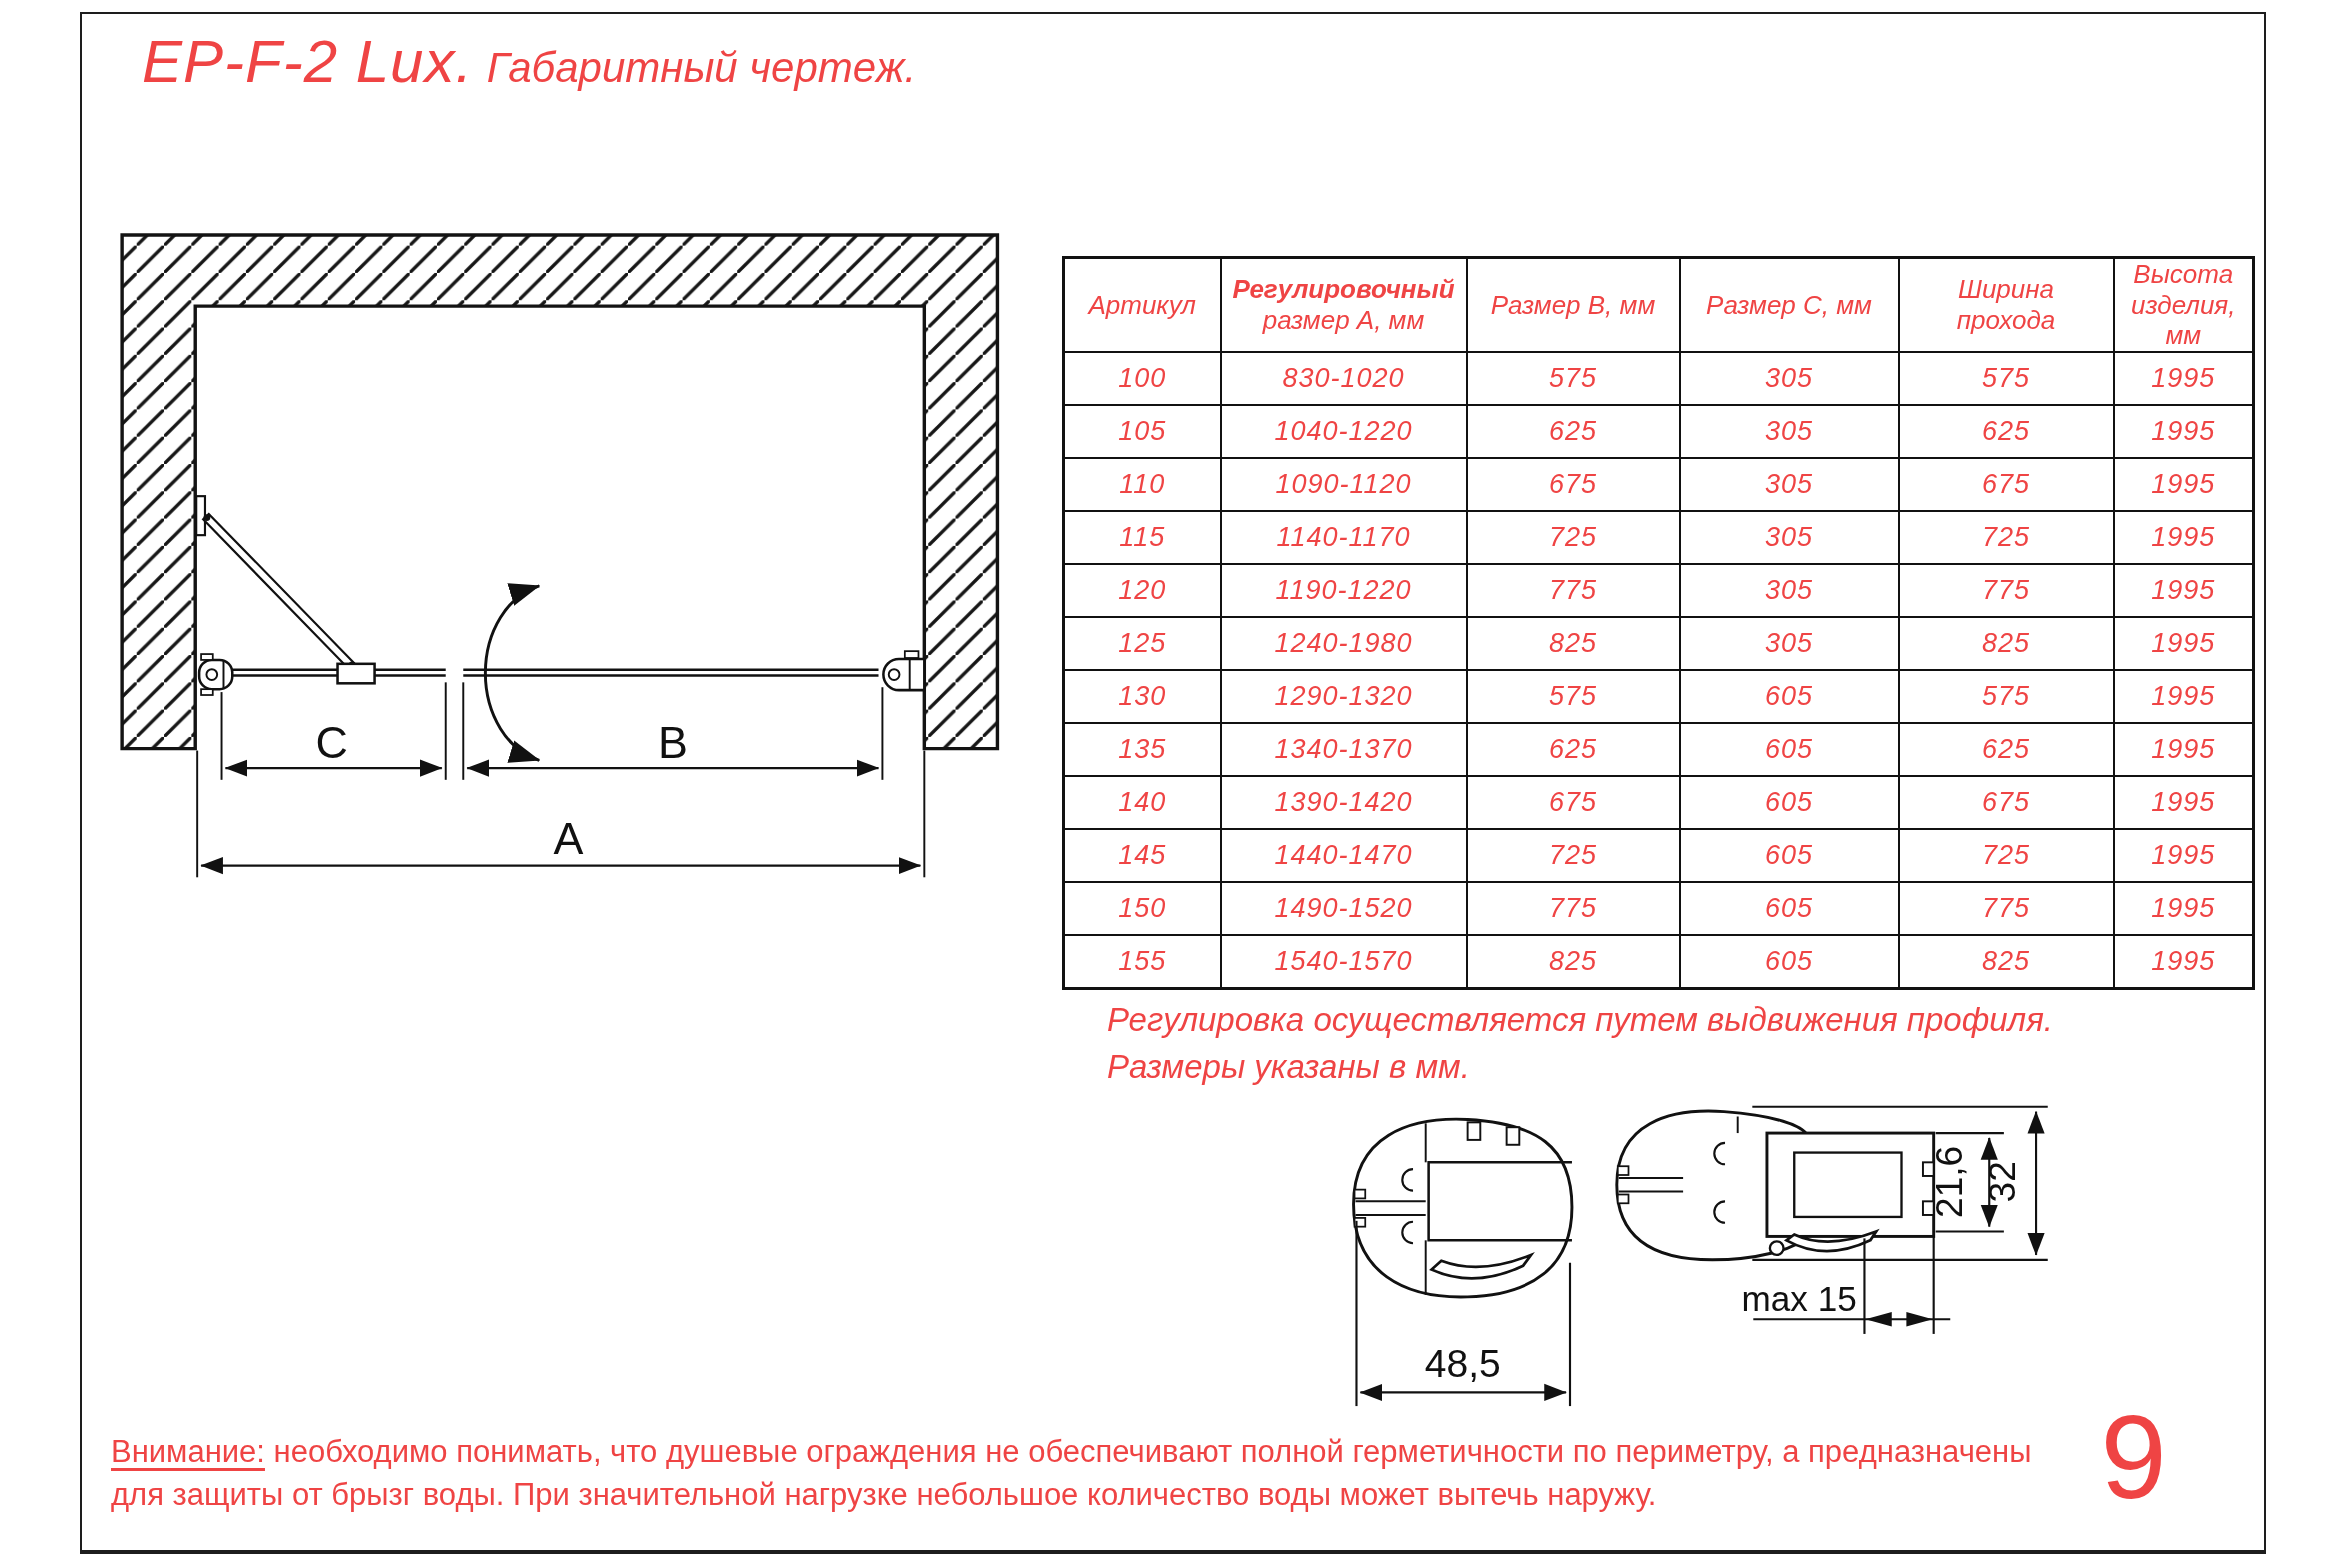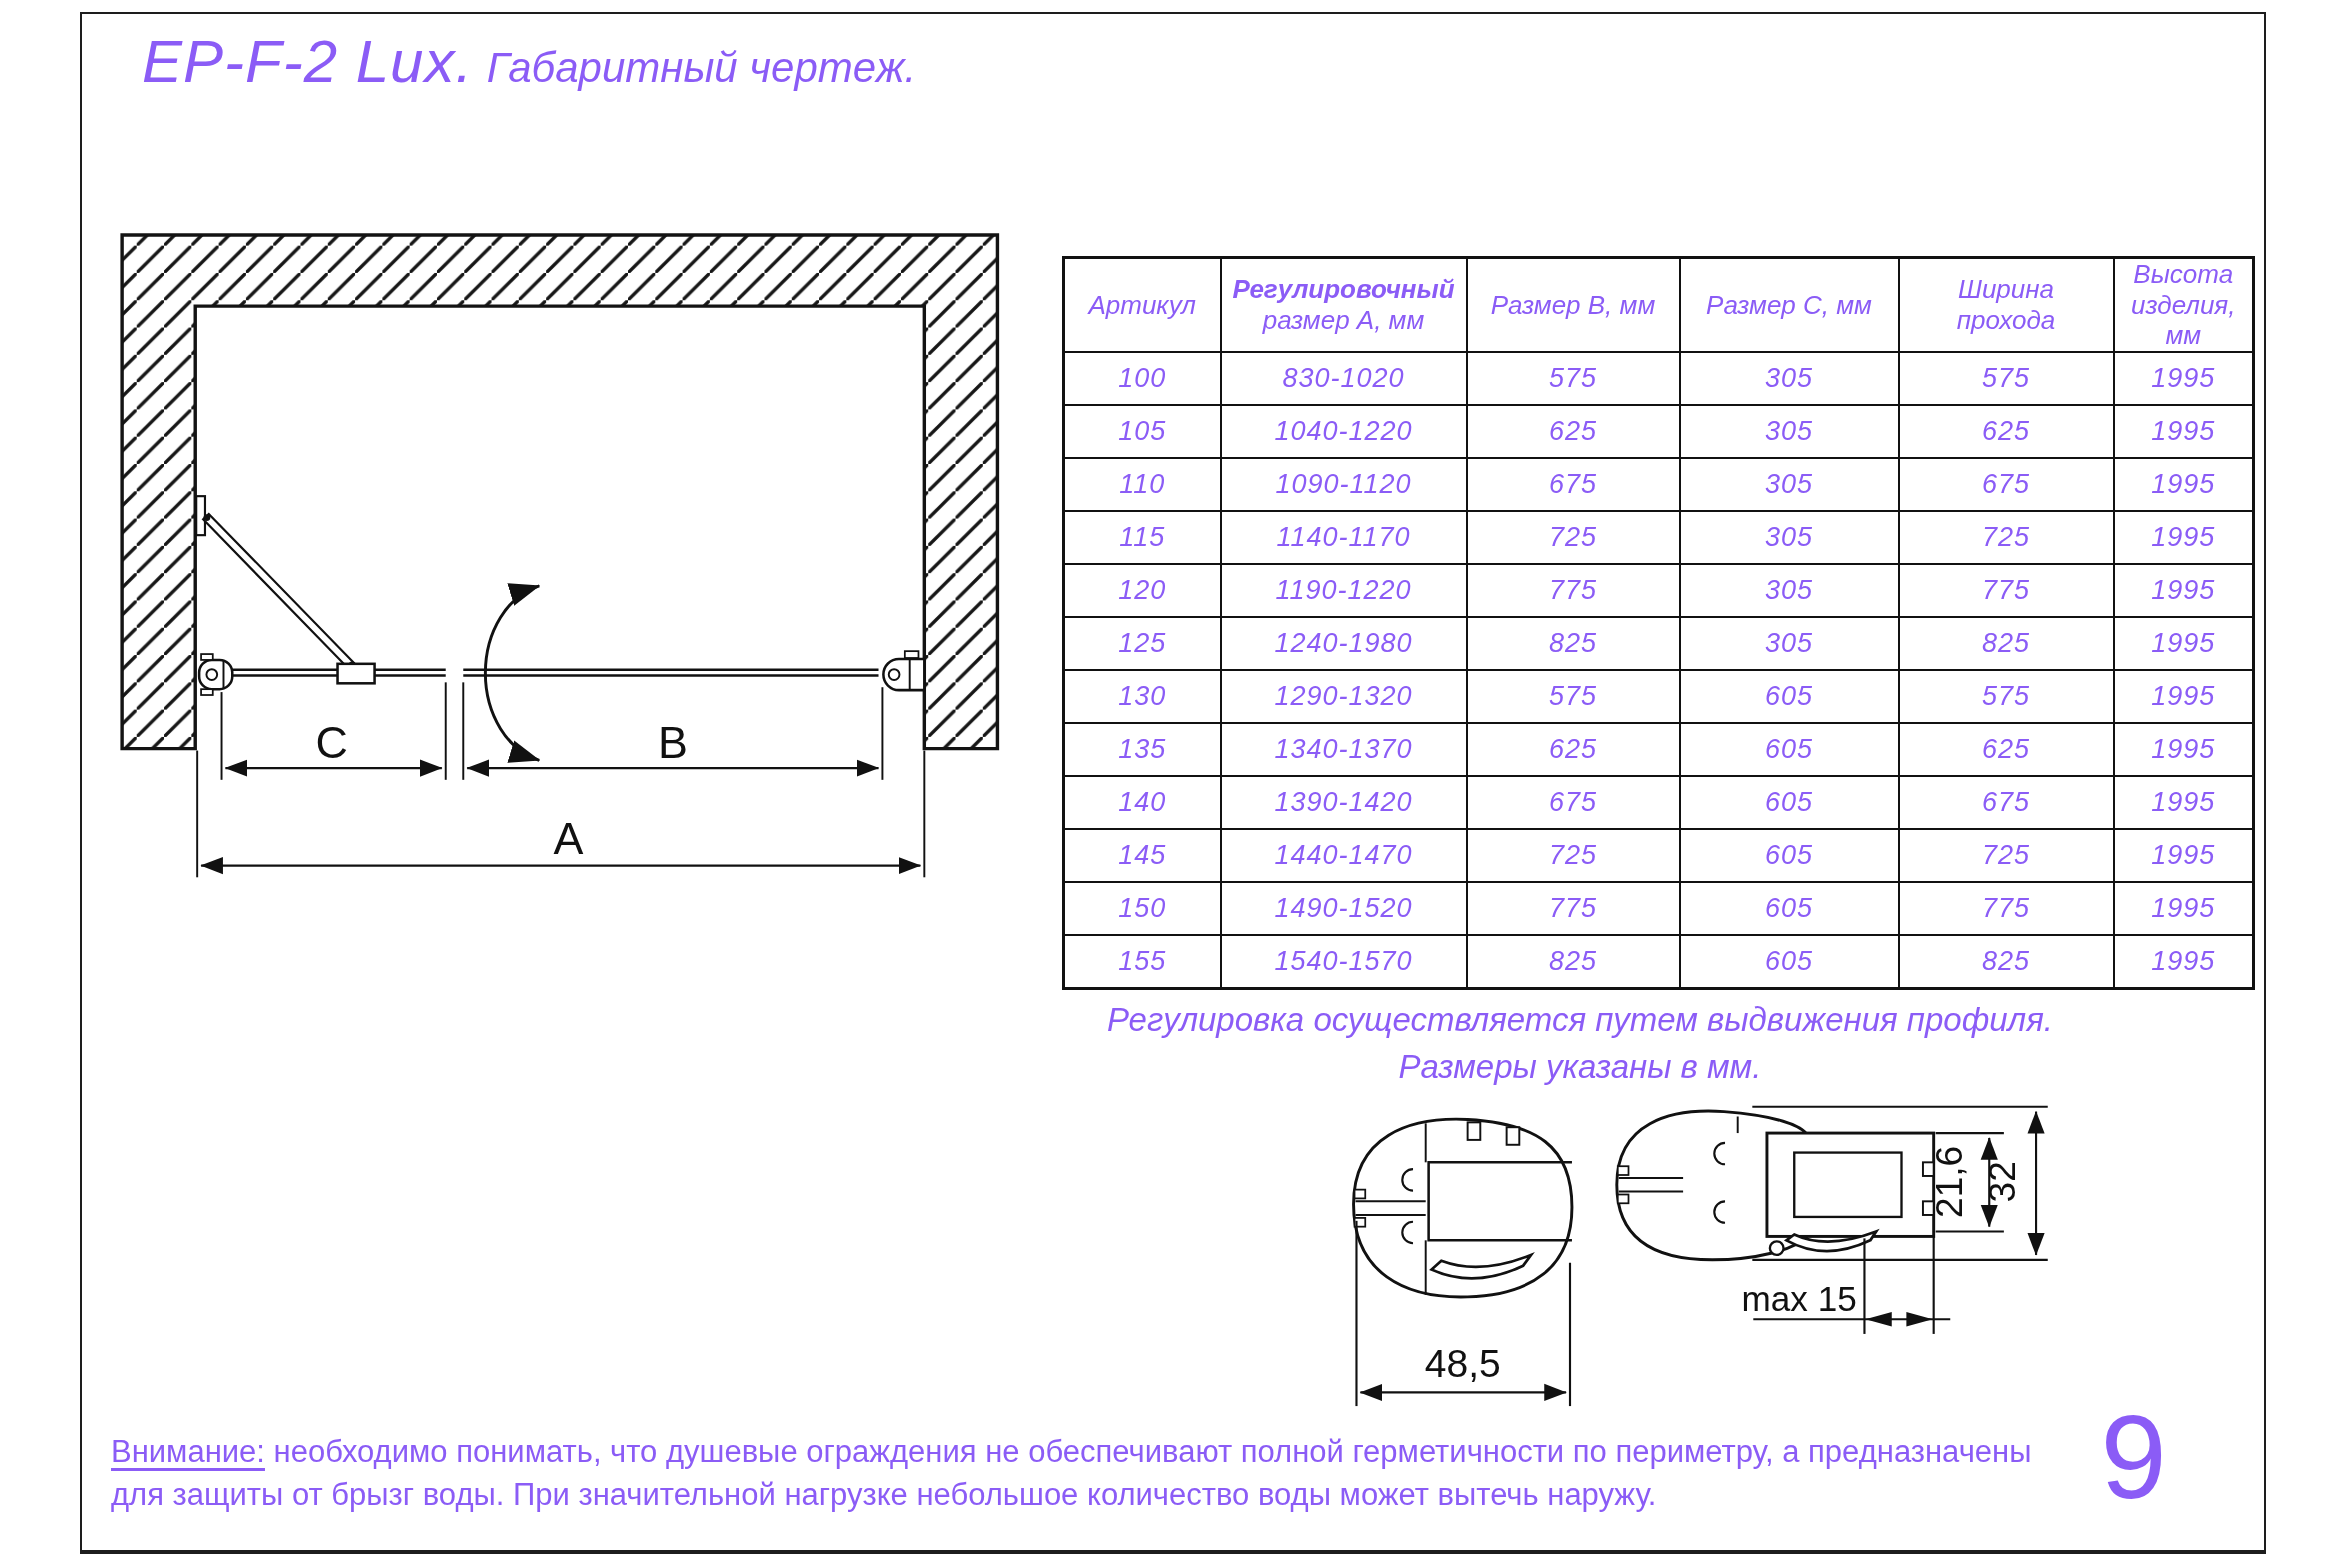--- a/index.html
+++ b/index.html
@@ -1,35 +1,35 @@
 <!DOCTYPE html>
 <html><head>
 <meta charset="utf-8">
 <style>
   html,body{margin:0;padding:0;background:#9a9a9a;}
   .page{position:relative;width:2341px;height:1560px;background:#ffffff;
-        font-family:"Liberation Sans",sans-serif;color:#8b5cf6;overflow:hidden;}
+        font-family:"Liberation Sans",sans-serif;color:#ef4444;overflow:hidden;}
   .frame{position:absolute;left:80px;top:11.7px;width:2186px;height:1542px;
          border:2.9px solid #1d1d1d;border-bottom-width:4.9px;box-sizing:border-box;}
   
   .title{position:absolute;left:142px;top:27px;font-style:italic;white-space:nowrap;}
   .title .main{font-size:60px;letter-spacing:1px;}
   .title .sub{font-size:42px;margin-left:13.7px;}
   
   table.spec{position:absolute;left:1062px;top:256px;border-collapse:collapse;
              table-layout:fixed;border:3.9px solid #111;}
   table.spec th,table.spec td{border:2.4px solid #111;font-style:italic;
              text-align:center;vertical-align:middle;padding:0;font-weight:400;}
   table.spec th{font-size:26px;line-height:1.18;height:86px;}
   table.spec td{font-size:27px;height:51px;letter-spacing:1px;}
   th .bold{font-weight:700;display:block;}
   th .narrow{display:block;max-width:146px;margin:0 auto;}
   th .narrow2{display:block;max-width:122px;margin:0 auto;}
   
-  .notes{position:absolute;right:288px;top:997px;text-align:center;
+  .notes{position:absolute;right:288px;top:997px;text-align:left;
          font-style:italic;font-size:33px;line-height:1.42;}
   
   .warning{position:absolute;left:111px;top:1430px;width:1950px;
            font-size:31px;line-height:1.40;}
   .warning .u{text-decoration:underline;text-underline-offset:5.9px;}
   
   .pagenum{position:absolute;left:2083px;top:1397px;width:101px;
            font-size:119px;line-height:1;text-align:center;}
   svg{position:absolute;}
   svg text{font-family:"Liberation Sans",sans-serif;fill:#111;}

